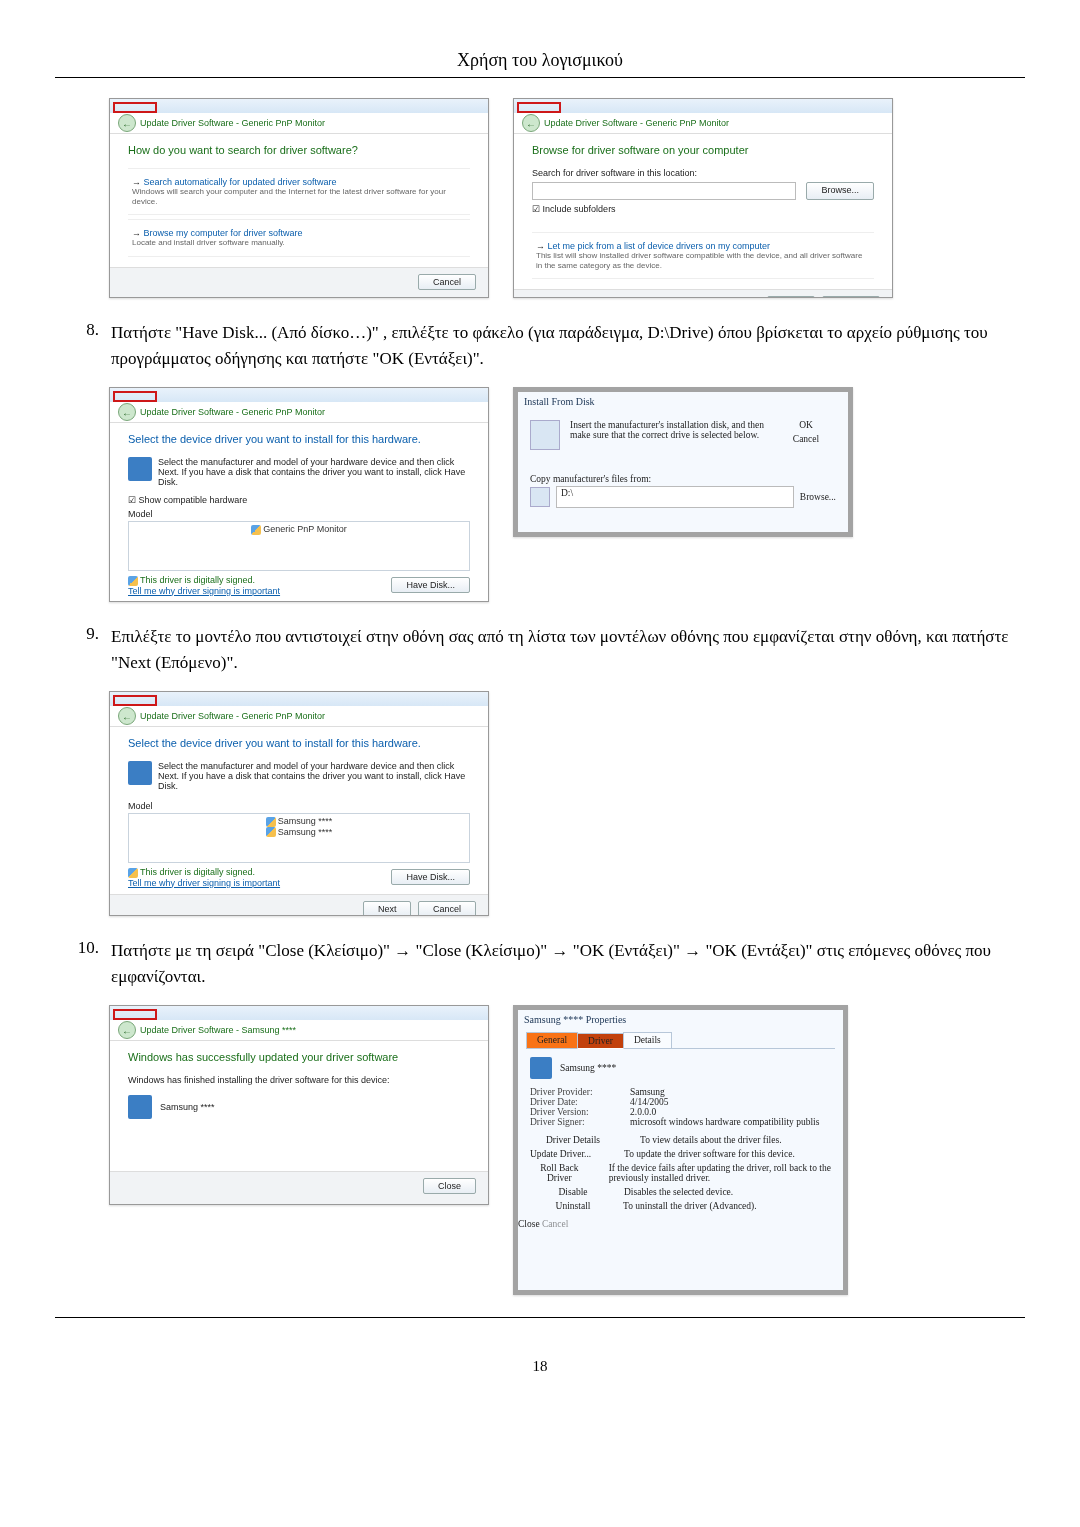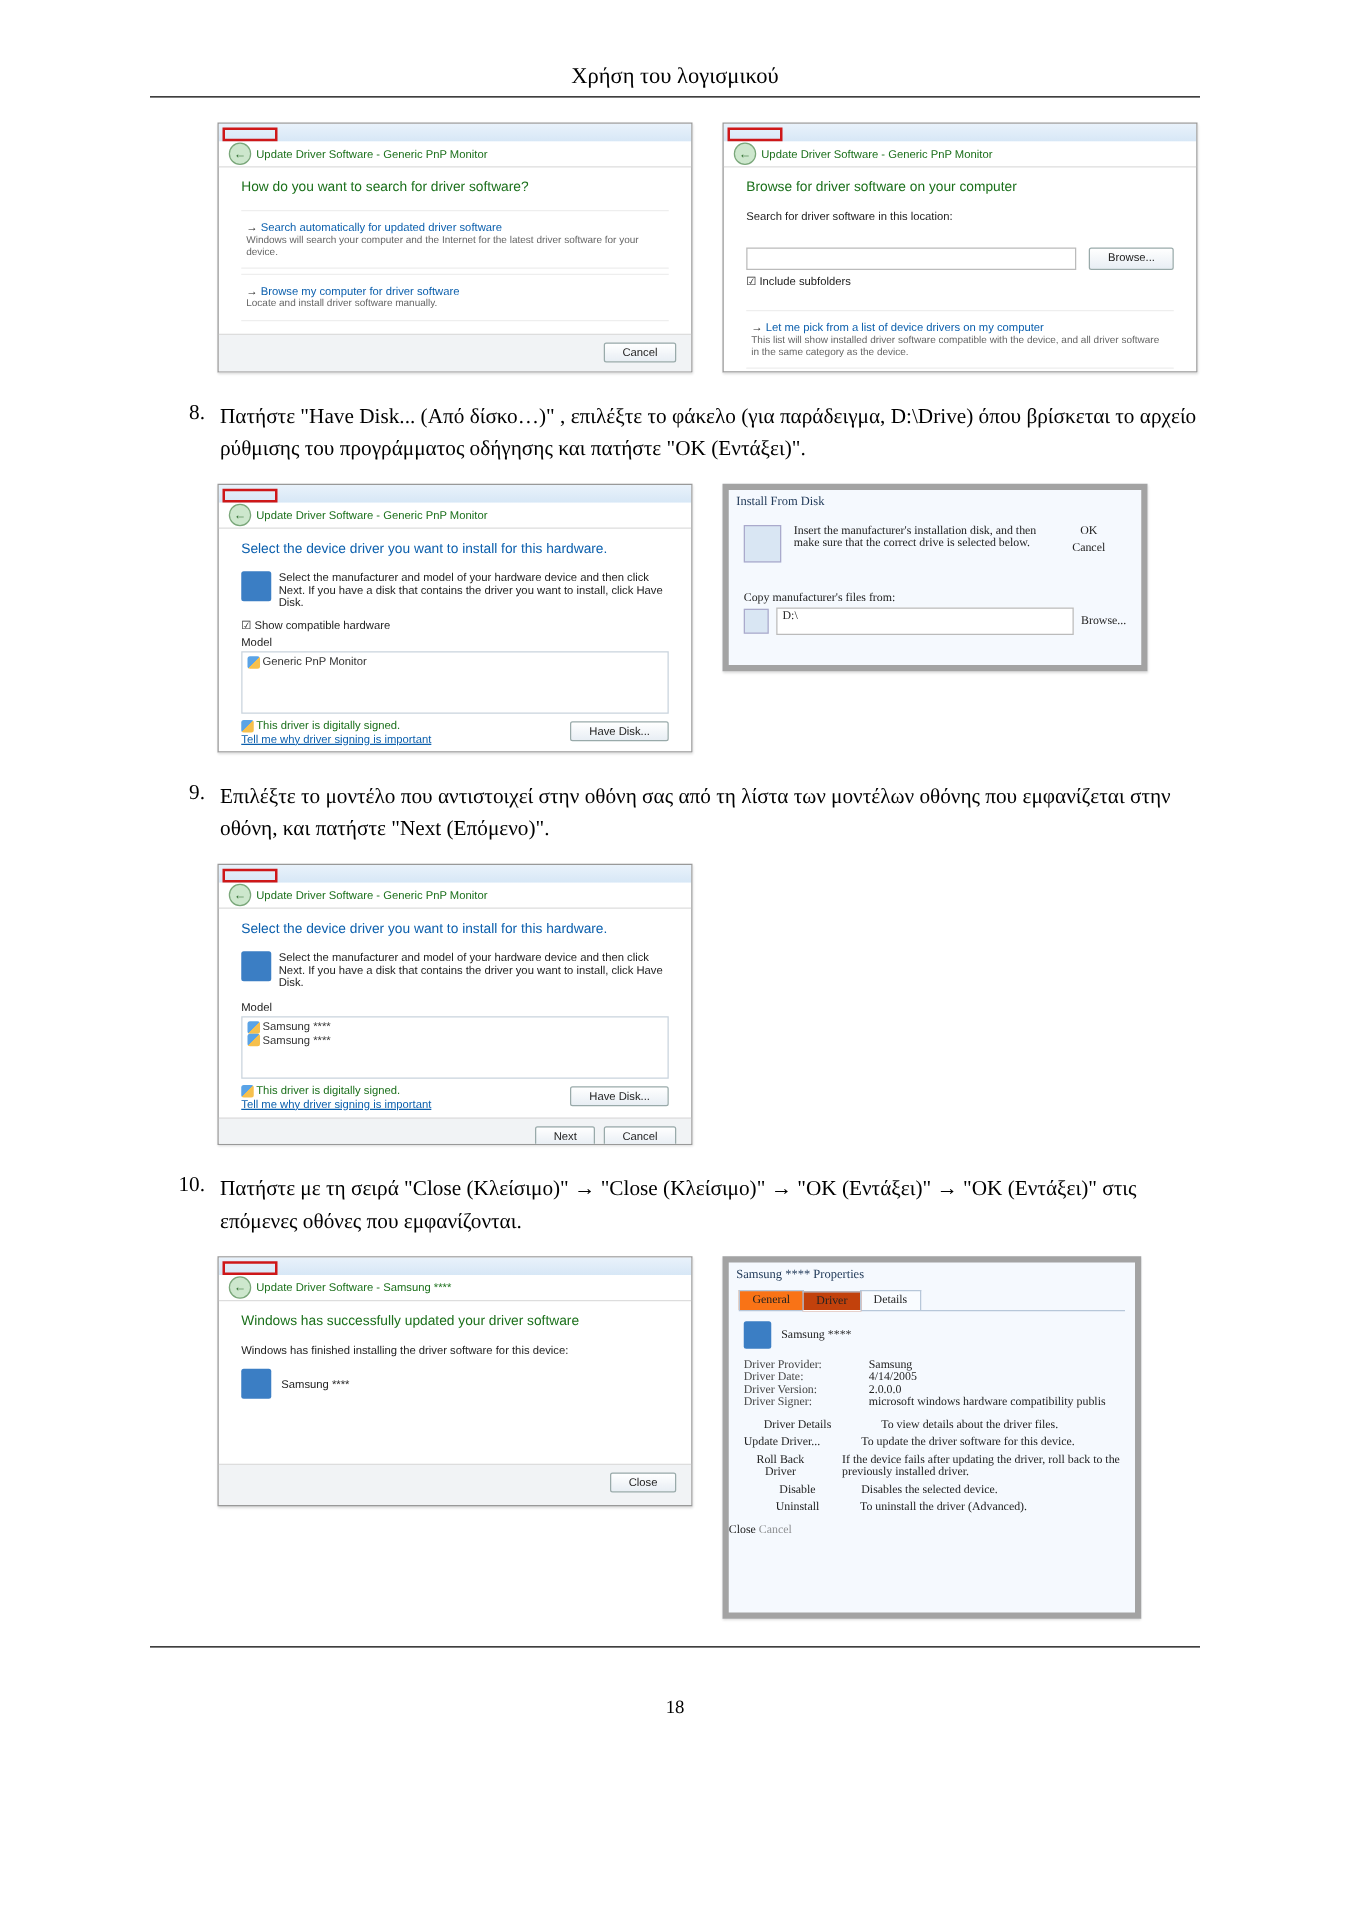--- a/index.html
+++ b/index.html
@@ -4,21 +4,21 @@
 <style>
   body {
     margin: 0;
     padding: 0;
     background: #fff;
     font-family: "Times New Roman", serif;
     width: 1080px;
   }
   .page {
     width: 1080px;
-    padding: 50px 120px 40px;
+    padding: 50px 55px 40px;
     box-sizing: border-box;
     color: #000;
   }
   .chapter-title {
     text-align: center;
     font-size: 18px;
     margin-bottom: 6px;
   }
   .hr-top {
     border: none;
@@ -126,20 +126,21 @@
   }
   .hr-bot { border:none; border-top:1px solid #000; margin:6px 0 0; }
   .list-box {
     border:1px solid #c9d3dd;
     background:#fff;
     height:44px;
     margin:2px 0;
     padding:2px 4px;
     font-size:9px;
     color:#333;
+    text-align:center;
   }
   .shield { display:inline-block; width:10px;height:10px;border-radius:2px;background:linear-gradient(135deg,#5aa3e6 50%,#f6c04d 50%); margin-right:2px; vertical-align:middle; }
 </style>
 </head>
 <body>
 
 <div class="page">
   <div class="chapter-title">Χρήση του λογισμικού</div>
   <hr class="hr-top">
 
@@ -167,21 +168,21 @@
     </div>
 
     <div class="shot" style="width:380px;height:200px">
       <div class="tbar"></div>
       <div class="bread">
           <span class="back-arrow">←</span>
           <span>Update Driver Software - Generic PnP Monitor</span>
         </div>
       <div class="body">
         <div class="q">Browse for driver software on your computer</div>
-        <div style="margin-bottom:20px">Search for driver software in this location:</div>
+        <div style="margin-bottom:4px">Search for driver software in this location:</div>
         <div style="display:flex;gap:6px;margin-bottom:4px">
           <div style="flex:1;border:1px solid #bbb;height:16px;background:#fff"></div>
           <span class="btn">Browse...</span>
         </div>
         <label>☑ <span>Include subfolders</span></label>
         <div class="opt" style="margin-top:18px">
           <div>→ <span class="link">Let me pick from a list of device drivers on my computer</span></div>
           <div class="hint">This list will show installed driver software compatible with the device, and all driver software in the same category as the device.</div>
         </div>
       </div>

